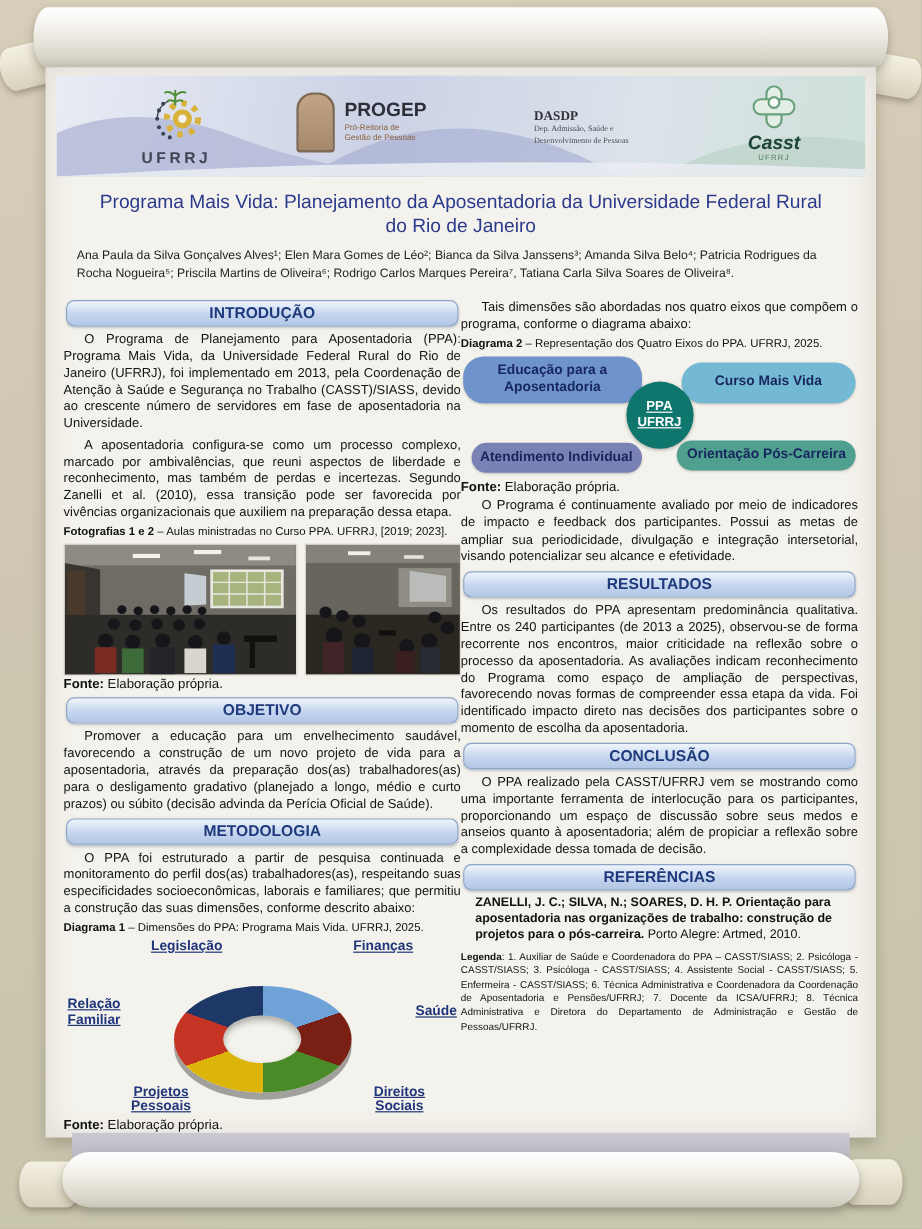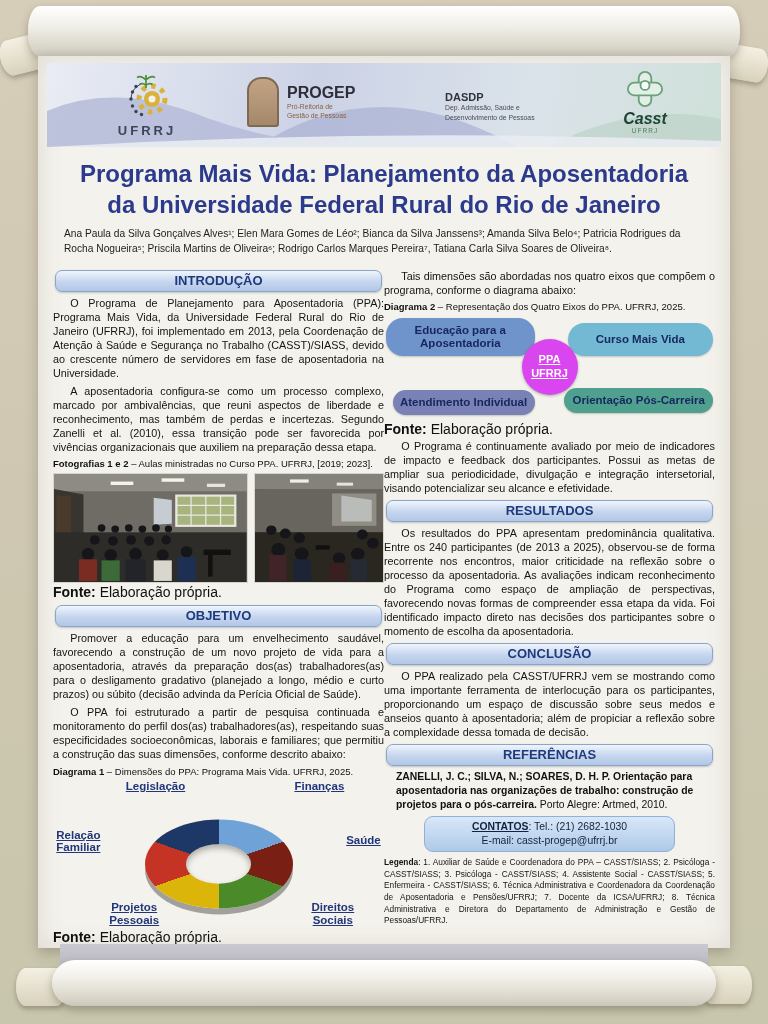--- a/index.html
+++ b/index.html
@@ -26,39 +26,39 @@
     background:linear-gradient(100deg,#e9ecf4 0%,#ccd2e6 40%,#dbe3ea 72%,#cfe0d9 100%);}
   .band svg.waves{position:absolute;inset:0;width:100%;height:100%;}
   .logo{position:absolute;text-align:center;}
   .logo-ufrrj{left:52px;top:9px;width:96px;}
   .logo-ufrrj .lbl{font-weight:bold;font-size:13px;letter-spacing:3px;color:#3d4654;margin-top:1px;}
   .logo-progep{left:200px;top:14px;display:flex;gap:8px;text-align:left;align-items:center;}
   .door{width:28px;height:46px;background:linear-gradient(#c3a férfi 0,#c3a585,#a88a6a);background:linear-gradient(#c2a485,#a邃88a6a);
     background:linear-gradient(#c2a485,#a5876a);border:2px solid #7e6a52;border-radius:14px 14px 3px 3px;}
   .progep-name{font-weight:bold;font-size:16px;color:#2e2e38;}
   .progep-sub{font-size:6.8px;color:#8a5f3c;line-height:1.25;margin-top:1px;}
-  .logo-dasdp{left:398px;top:28px;text-align:left;}
+  .logo-dasdp{left:398px;top:28px;text-align:left;font-family:Liberation Serif, serif;}
   .dasdp-name{font-weight:bold;font-size:11px;color:#32323a;}
   .dasdp-sub{font-size:6.8px;color:#4a4a52;line-height:1.3;margin-top:1px;}
   .logo-casst{right:38px;top:8px;width:76px;}
   .casst-name{font-weight:bold;font-style:italic;font-size:16px;color:#1d4436;line-height:1;}
   .casst-sub{font-size:6.5px;color:#4c7c62;letter-spacing:1px;}
   
-  .title{margin:12px 34px 2px;text-align:center;font-weight:bold;font-size:24px;line-height:1.28;color:#2b3a8c;}
+  .title{margin:12px 34px 2px;text-align:center;font-weight:normal;font-size:16px;line-height:1.28;color:#2b3a8c;}
   .authors{margin:7px 26px 2px;text-align:left;font-size:10.2px;line-height:1.45;color:#1d1d1d;}
   
   .cols{display:flex;padding:6px 15px 0;}
   .col{flex:1;min-width:0;}
   .sec{background:linear-gradient(#eff5fc,#c5d5ee 55%,#b2c7e6);border:1px solid #8ba5c9;border-radius:7px;
     text-align:center;font-weight:bold;font-size:13px;color:#1e3a7c;padding:2px 0 3px;margin:5px 2px 4px;
     box-shadow:0 1px 2px rgba(40,60,90,.25);}
   .p{font-size:10.8px;line-height:1.3;text-align:justify;color:#141414;margin:2px 0 4px;text-indent:1.6em;}
   .capline{font-size:9.5px;color:#101010;margin:4px 0 3px;line-height:1.25;}
   .capline b{font-weight:bold;}
-  .fonte{font-size:14px;color:#101010;margin:3px 0 2px;}
+  .fonte{font-size:11px;color:#101010;margin:3px 0 2px;}
   
   .photos{display:flex;gap:6px;margin:2px 0 1px;height:108px;}
   .photos svg{height:100%;border:1px solid #d8d5cc;}
   .ph1{flex:1.5;} .ph2{flex:1;}
   
   .donut-wrap{position:relative;height:146px;margin:2px 0 0;}
   .donut{position:absolute;left:50%;top:57%;width:148px;height:148px;margin:-74px 0 0 -74px;border-radius:50%;
     transform:scaleY(.6);box-shadow:0 10px 0 rgba(25,25,25,.38);}
   .hole{position:absolute;inset:28%;border-radius:50%;background:#f4f2ec;box-shadow:inset 0 6px 8px rgba(0,0,0,.3);}
   .dlabel{position:absolute;font-weight:bold;font-size:11.5px;color:#20357a;text-decoration:underline;
@@ -225,20 +225,21 @@
             <rect x="64" y="82" width="14" height="17" fill="#3a1f20"></rect>
             <rect x="82" y="79" width="14" height="20" fill="#262a33"></rect>
             <rect x="52" y="66" width="12" height="4" fill="#10100e"></rect>
           </svg>
         </div>
         <div class="fonte"><b>Fonte:</b><span> Elaboração própria.</span></div>
 
         <div class="sec">OBJETIVO</div>
         <div class="p">Promover a educação para um envelhecimento saudável, favorecendo a construção de um novo projeto de vida para a aposentadoria, através da preparação dos(as) trabalhadores(as) para o desligamento gradativo (planejado a longo, médio e curto prazos) ou súbito (decisão advinda da Perícia Oficial de Saúde).</div>
 
+        <div class="sec">METODOLOGIA</div>
         <div class="p">O PPA foi estruturado a partir de pesquisa continuada e monitoramento do perfil dos(as) trabalhadores(as), respeitando suas especificidades socioeconômicas, laborais e familiares; que permitiu a construção das suas dimensões, conforme descrito abaixo:</div>
 
         <div class="capline"><b>Diagrama 1</b><span> – Dimensões do PPA: Programa Mais Vida. UFRRJ, 2025.</span></div>
 
         <div class="donut-wrap">
           <div class="donut" style="background: conic-gradient(rgb(111, 163, 216) 0deg, rgb(111, 163, 216) 60deg, rgb(122, 31, 20) 60deg, rgb(122, 31, 20) 120deg, rgb(74, 138, 40) 120deg, rgb(74, 138, 40) 180deg, rgb(220, 181, 10) 180deg, rgb(220, 181, 10) 240deg, rgb(197, 51, 37) 240deg, rgb(197, 51, 37) 300deg, rgb(29, 56, 102) 300deg, rgb(29, 56, 102) 360deg);">
             <div class="hole"></div>
           </div>
           <div class="dlabel dl-legislacao">Legislação</div>
           <div class="dlabel dl-financas">Finanças</div>
@@ -256,42 +257,38 @@
       <div class="col">
         <div class="p" style="margin-top:4px;">Tais dimensões são abordadas nos quatro eixos que compõem o programa, conforme o diagrama abaixo:</div>
 
         <div class="capline"><b>Diagrama 2</b><span> – Representação dos Quatro Eixos do PPA. UFRRJ, 2025.</span></div>
 
         <div class="d2">
           <div class="pill pill-curso" style="background: rgb(116, 185, 211);">Curso Mais Vida</div>
           <div class="pill pill-educacao" style="background: rgb(111, 148, 203);">Educação para a Aposentadoria</div>
           <div class="pill pill-atendimento" style="background: rgb(122, 129, 181);">Atendimento Individual</div>
           <div class="pill pill-orientacao" style="background: rgb(79, 160, 143);">Orientação Pós-Carreira</div>
-          <div class="d2-center" style="background: #d946ef;">
+          <div class="d2-center" style="background: #0f766e;">
             <span>PPA</span>
             <span>UFRRJ</span>
           </div>
         </div>
         <div class="fonte"><b>Fonte:</b><span> Elaboração própria.</span></div>
 
         <div class="p">O Programa é continuamente avaliado por meio de indicadores de impacto e feedback dos participantes. Possui as metas de ampliar sua periodicidade, divulgação e integração intersetorial, visando potencializar seu alcance e efetividade.</div>
 
         <div class="sec">RESULTADOS</div>
         <div class="p">Os resultados do PPA apresentam predominância qualitativa. Entre os 240 participantes (de 2013 a 2025), observou-se de forma recorrente nos encontros, maior criticidade na reflexão sobre o processo da aposentadoria. As avaliações indicam reconhecimento do Programa como espaço de ampliação de perspectivas, favorecendo novas formas de compreender essa etapa da vida. Foi identificado impacto direto nas decisões dos participantes sobre o momento de escolha da aposentadoria.</div>
 
         <div class="sec">CONCLUSÃO</div>
         <div class="p">O PPA realizado pela CASST/UFRRJ vem se mostrando como uma importante ferramenta de interlocução para os participantes, proporcionando um espaço de discussão sobre seus medos e anseios quanto à aposentadoria; além de propiciar a reflexão sobre a complexidade dessa tomada de decisão.</div>
 
         <div class="sec">REFERÊNCIAS</div>
         <div class="ref"><span class="rb">ZANELLI, J. C.; SILVA, N.; SOARES, D. H. P. Orientação para aposentadoria nas organizações de trabalho: construção de projetos para o pós-carreira.</span><span> Porto Alegre: Artmed, 2010.</span></div>
 
-        <div class="contatos">
-          <div><span class="cb">CONTATOS</span><span>: Tel.: (21) 2682-1030</span></div>
-          <div>E-mail: casst-progep@ufrrj.br</div>
-        </div>
 
         <div class="legenda"><b>Legenda</b><span>: 1. Auxiliar de Saúde e Coordenadora do PPA – CASST/SIASS; 2. Psicóloga - CASST/SIASS; 3. Psicóloga - CASST/SIASS; 4. Assistente Social - CASST/SIASS; 5. Enfermeira - CASST/SIASS; 6. Técnica Administrativa e Coordenadora da Coordenação de Aposentadoria e Pensões/UFRRJ; 7. Docente da ICSA/UFRRJ; 8. Técnica Administrativa e Diretora do Departamento de Administração e Gestão de Pessoas/UFRRJ.</span></div>
       </div>
     </div>
   </div>
 
   <div class="sheet-fold"></div>
   <div class="cap cap-bl"></div>
   <div class="cap cap-br"></div>
   <div class="roller roller-bottom"></div>

